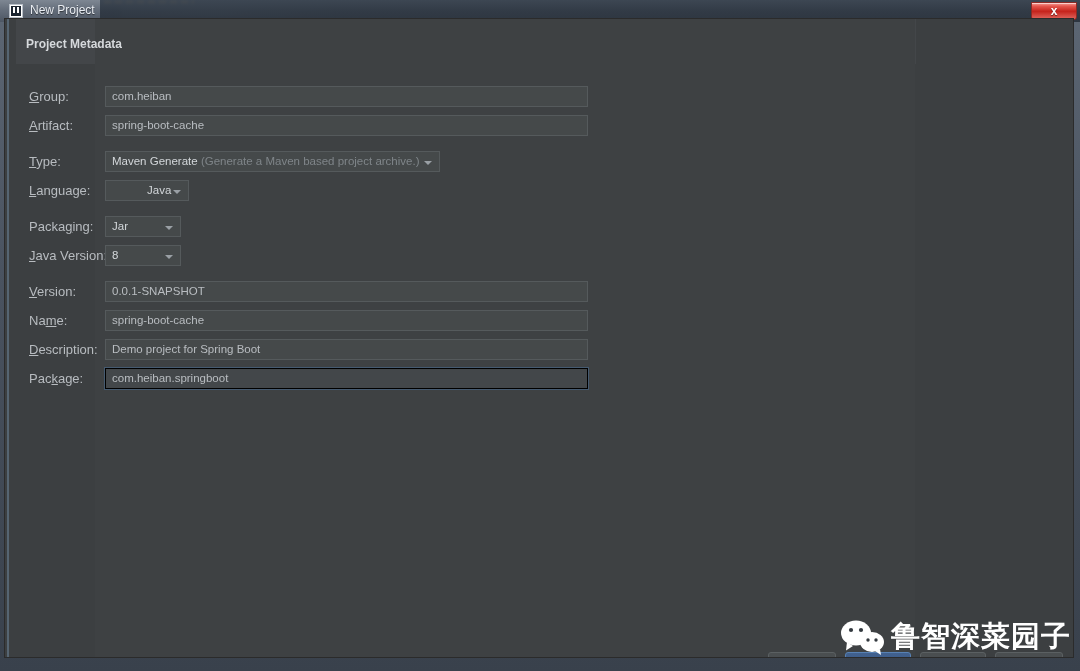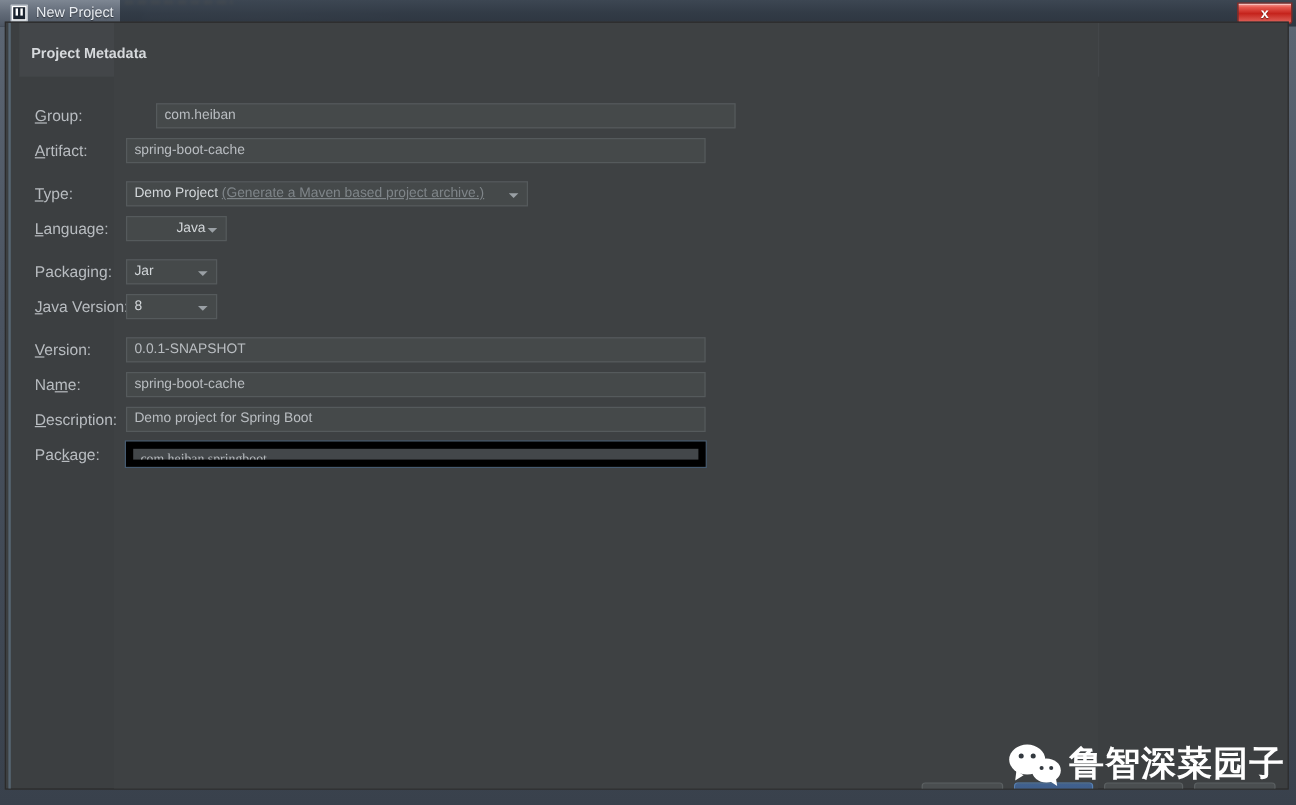--- a/index.html
+++ b/index.html
@@ -186,45 +186,43 @@
     box-sizing: border-box;
     color: #b9bdc1;
     font-size: 11.5px;
     line-height: 19px;
     padding: 0 0 0 6px;
     white-space: nowrap;
     overflow: hidden;
     cursor: text;
   }
   .text-input.focused {
-    border: 6px solid #000000;
+    border: 1px solid #000000;
     box-shadow: 0 0 0 1px rgba(77,122,168,.45);
     background: #43474a;
-    font-family: Liberation Serif, serif;
   }
 
   .combo {
     position: absolute;
     left: 100px;
     top: 0;
     height: 21px;
     background: #45494a;
     border: 1px solid #555a5c;
     box-sizing: border-box;
     font-size: 11.5px;
     line-height: 19px;
     padding: 0 22px 0 6px;
     white-space: nowrap;
     overflow: hidden;
     cursor: default;
     color: #d3d7da;
   }
   .combo .hint {
     color: #7f8589;
-    text-decoration: underline;
   }
   .combo .arrow {
     position: absolute;
     right: 7px;
     top: 9px;
     width: 0; height: 0;
     border-left: 4px solid transparent;
     border-right: 4px solid transparent;
     border-top: 4px solid #9aa0a5;
   }
@@ -298,29 +296,29 @@
   <div id="dialog-body">
     <div id="content-pane-shade"></div>
     <div id="content-pane-shade2"></div>
     <div id="left-accent"></div>
 
     <div id="section-title">Project Metadata</div>
 
     <div id="form-container">
         <div class="form-row" style="top: 67px;">
           <div class="field-label"><u>G</u>roup:</div>
-          <div class="text-input" style="width: 483px; margin-left: 25px;">com.heiban</div>
+          <div class="text-input" style="width: 483px;">com.heiban</div>
         </div>
         <div class="form-row" style="top: 96px;">
           <div class="field-label"><u>A</u>rtifact:</div>
           <div class="text-input" style="width: 483px;">spring-boot-cache</div>
         </div>
         <div class="form-row" style="top: 132px;">
           <div class="field-label"><u>T</u>ype:</div>
-          <div class="combo" style="width: 335px;"><span>Demo Project</span> <span class="hint">(Generate a Maven based project archive.)</span><span class="arrow"></span></div>
+          <div class="combo" style="width: 335px;"><span>Maven Generate</span> <span class="hint">(Generate a Maven based project archive.)</span><span class="arrow"></span></div>
         </div>
         <div class="form-row" style="top: 161px;">
           <div class="field-label"><u>L</u>anguage:</div>
           <div class="combo" style="width: 84px; padding-left: 41px;"><span>Java</span><span class="arrow"></span></div>
         </div>
         <div class="form-row" style="top: 197px;">
           <div class="field-label">Packa<u>g</u>ing:</div>
           <div class="combo" style="width: 76px;"><span>Jar</span><span class="arrow"></span></div>
         </div>
         <div class="form-row" style="top: 226px;">

